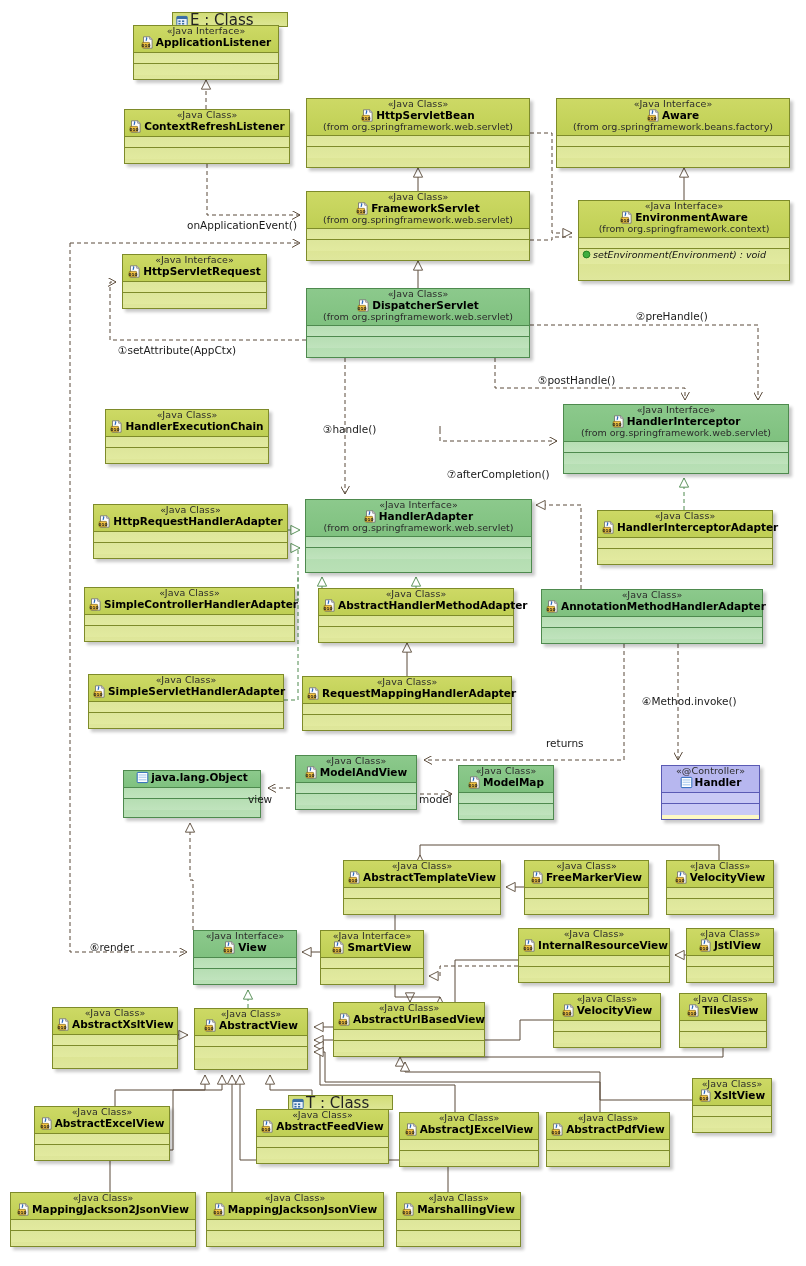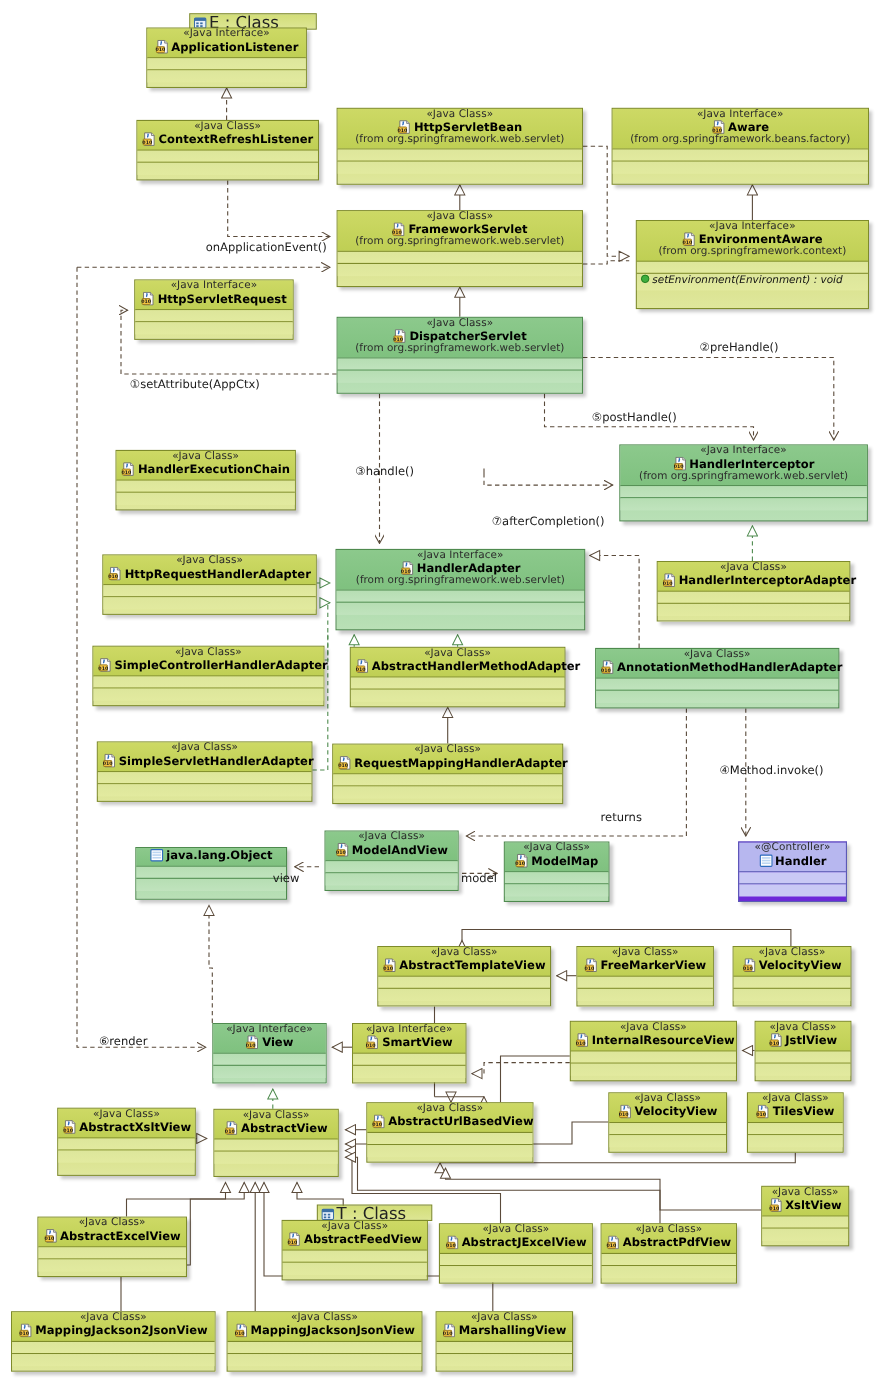--- a/index.html
+++ b/index.html
@@ -23,21 +23,21 @@
 
   
   .y{background:linear-gradient(to bottom,#cbd861 0%,#c3d25c 48%,#d7e087 52%,#dfe79c 100%);}
   .y .hdr{background:linear-gradient(to bottom,#cdd965 0%,#bfcf54 100%);}
   .y .cmp{background:linear-gradient(to bottom,#dde69b 0%,#e2ea9f 100%);}
   
   .g{border-color:#4e8a4e;background:linear-gradient(to bottom,#9fd39f 0%,#b9e0b6 100%);}
   .g .hdr{border-bottom-color:#4e8a4e;background:linear-gradient(to bottom,#8cc98c 0%,#7fc17f 100%);}
   .g .cmp{border-bottom-color:#4e8a4e;background:linear-gradient(to bottom,#b6deb3 0%,#c0e3bd 100%);}
   
-  .p{border-color:#5a5ab4;background:#6d28d9;margin-left:10px;}
+  .p{border-color:#5a5ab4;background:#fef9c3;}
   .p .hdr{border-bottom-color:#5a5ab4;background:#b7b7ef;}
   .p .cmp{border-bottom-color:#5a5ab4;background:#c9c9f5;}
 
   
   .ic{display:inline-block;width:13px;height:13px;vertical-align:-3px;margin-right:2px;position:relative;}
   .ic svg{display:block;}
 
   
   .tpar{position:absolute;box-sizing:border-box;border:1px solid #7e8b2a;
         background:linear-gradient(to bottom,#d2dd78 0%,#dde694 100%);
@@ -784,20 +784,20 @@
       </div>
     </div>
 
   <div id="labels">
       <div class="lbl" style="left: 167px; top: 219px; margin-left: 20px;">onApplicationEvent()</div>
       <div class="lbl" style="left: 118px; top: 344px;">①setAttribute(AppCtx)</div>
       <div class="lbl" style="left: 636px; top: 310px;">②preHandle()</div>
       <div class="lbl" style="left: 538px; top: 374px;">⑤postHandle()</div>
       <div class="lbl" style="left: 323px; top: 423px;">③handle()</div>
       <div class="lbl" style="left: 447px; top: 423px; margin-top: 45px;">⑦afterCompletion()</div>
-      <div class="lbl" style="left: 642px; top: 695px; margin-left: 12px;">④Method.invoke()</div>
+      <div class="lbl" style="left: 642px; top: 695px;">④Method.invoke()</div>
       <div class="lbl" style="left: 546px; top: 737px;">returns</div>
       <div class="lbl" style="left: 248px; top: 793px;">view</div>
       <div class="lbl" style="left: 419px; top: 793px;">model</div>
       <div class="lbl" style="left: 90px; top: 941px;">⑥render</div>
     </div>
 
 </div>
 
 </body></html>

